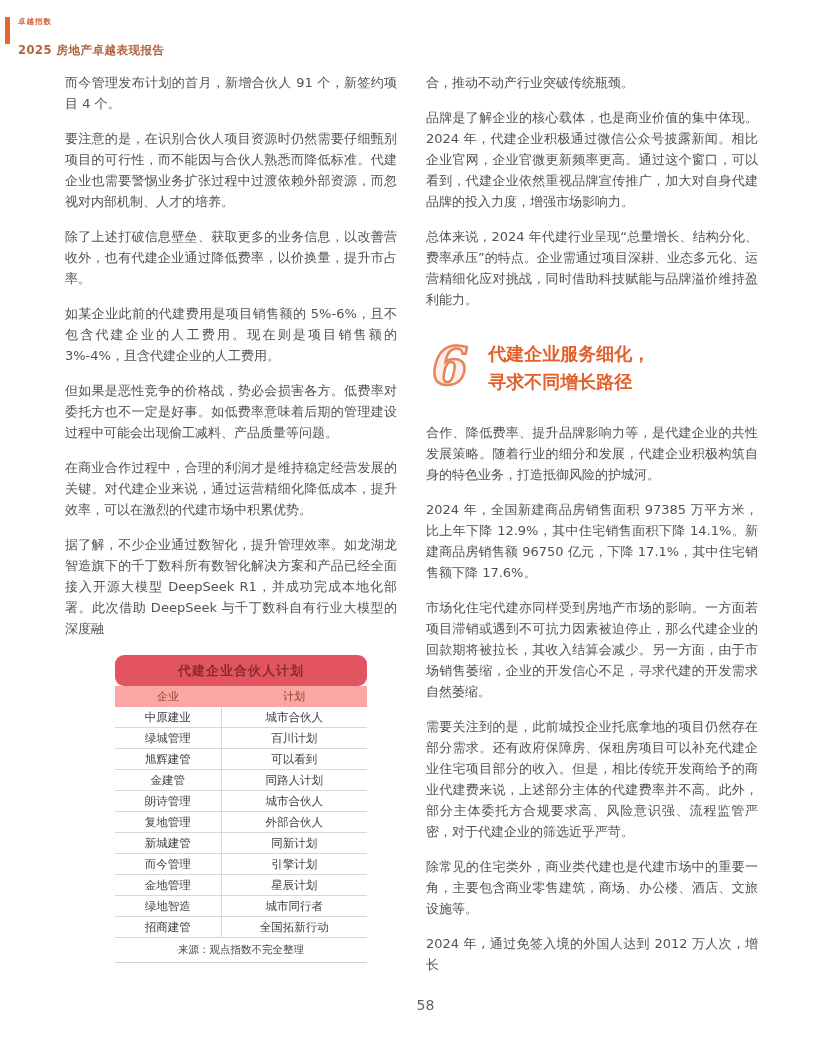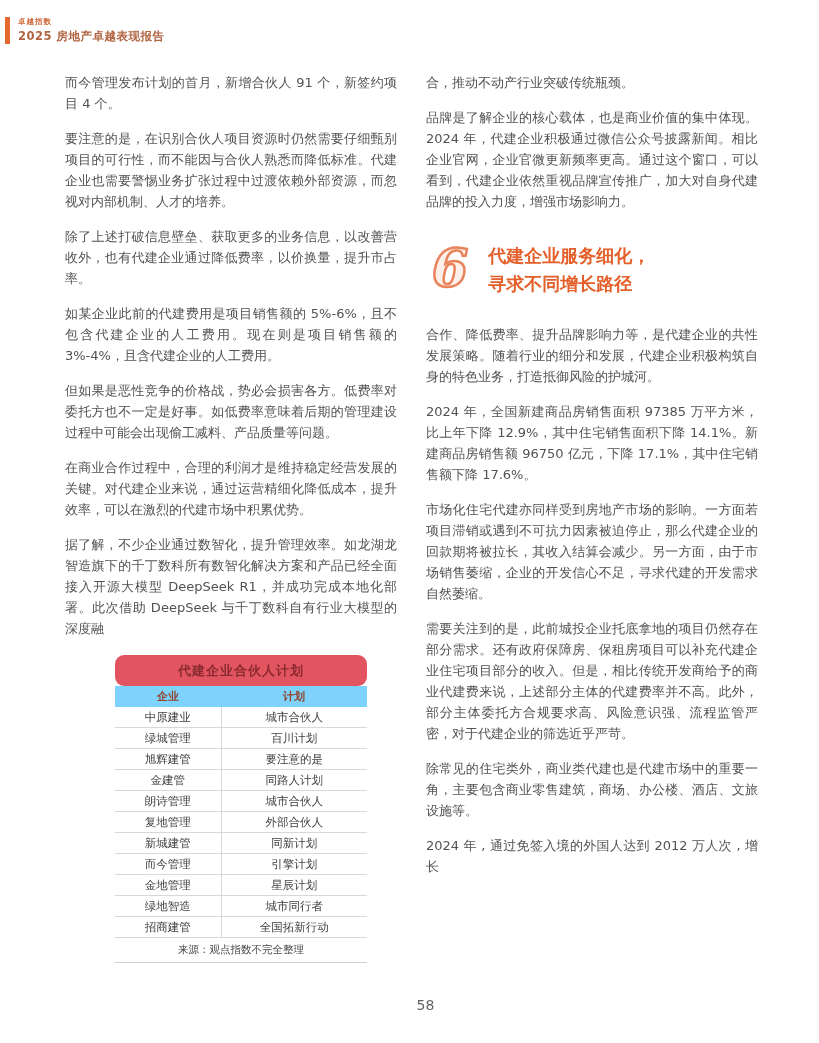--- a/index.html
+++ b/index.html
@@ -10,41 +10,41 @@
     background:#ffffff;
     font-family:"DejaVu Sans","Liberation Sans",sans-serif;
     overflow:hidden;
     padding-left:32px;
   }
 
   
   .brand { position:absolute; top:17px; left:5px; display:flex; align-items:flex-start; }
   .brand-bar { width:5px; height:27px; background:#e4672e; margin-right:8px; flex:none; }
   .brand-tagline { font-size:7.5px; font-weight:bold; color:#cf6a3a; letter-spacing:1px; }
-  .brand-title { font-size:11.5px; font-weight:bold; color:#b06340; margin-top:2px; letter-spacing:0.5px; }
+  .brand-title { font-size:11.5px; font-weight:bold; color:#b06340; margin-top:16px; letter-spacing:0.5px; }
 
   
   .content { position:absolute; top:72px; left:65px; width:693px; display:flex; gap:29px; }
   .col { width:340px; }
   .para {
     font-size:13px; line-height:21px; color:#525252;
     text-align:justify; margin:0 0 14px 0;
   }
 
   
   .table-wrap { width:252px; margin:16px 0 0 50px; }
   .tbl-title {
     background:#e25560; color:#8a2a30;
     font-size:13px; font-weight:bold; text-align:center;
     padding:7px 0 6px 0; letter-spacing:1px;border-radius:9px;
   }
   .partner-table { width:100%; border-collapse:collapse; table-layout:fixed; }
   .partner-table th {
-    background:#7dd3fc; color:#93422a;
-    font-size:11px; font-weight:bold; 
+    background:#fca5a5; color:#93422a;
+    font-size:11px; font-weight:normal; 
     padding:3px 2px;
   }
   .partner-table th:first-child { width:102px; }
   .partner-table td {
     font-size:11.5px; color:#3e3e3e; text-align:center;
     padding:2.5px 2px; border-bottom:1px solid #d8d8d8;
   }
   .partner-table tbody td:first-child { border-right:1px solid #d8d8d8; }
   .partner-table .src {
     font-size:10.5px; color:#474747; padding:5px 2px;
@@ -103,21 +103,21 @@
               <tr>
                 <td>中原建业</td>
                 <td>城市合伙人</td>
               </tr>
               <tr>
                 <td>绿城管理</td>
                 <td>百川计划</td>
               </tr>
               <tr>
                 <td>旭辉建管</td>
-                <td>要注意的是</td>
+                <td>可以看到</td>
               </tr>
               <tr>
                 <td>金建管</td>
                 <td>同路人计划</td>
               </tr>
               <tr>
                 <td>朗诗管理</td>
                 <td>城市合伙人</td>
               </tr>
               <tr>
@@ -151,20 +151,21 @@
             </tr>
           </tfoot>
         </table>
       </div>
     </div>
 
     <div class="col">
       <div>
           <p class="para">合，推动不动产行业突破传统瓶颈。</p>
           <p class="para">品牌是了解企业的核心载体，也是商业价值的集中体现。2024 年，代建企业积极通过微信公众号披露新闻。相比企业官网，企业官微更新频率更高。通过这个窗口，可以看到，代建企业依然重视品牌宣传推广，加大对自身代建品牌的投入力度，增强市场影响力。</p>
+          <p class="para">总体来说，2024 年代建行业呈现“总量增长、结构分化、费率承压”的特点。企业需通过项目深耕、业态多元化、运营精细化应对挑战，同时借助科技赋能与品牌溢价维持盈利能力。</p>
         </div>
 
       <div class="section-head">
         <div class="section-num">6</div>
         <div class="section-title">
           <div>代建企业服务细化，</div>
           <div>寻求不同增长路径</div>
         </div>
       </div>
 

